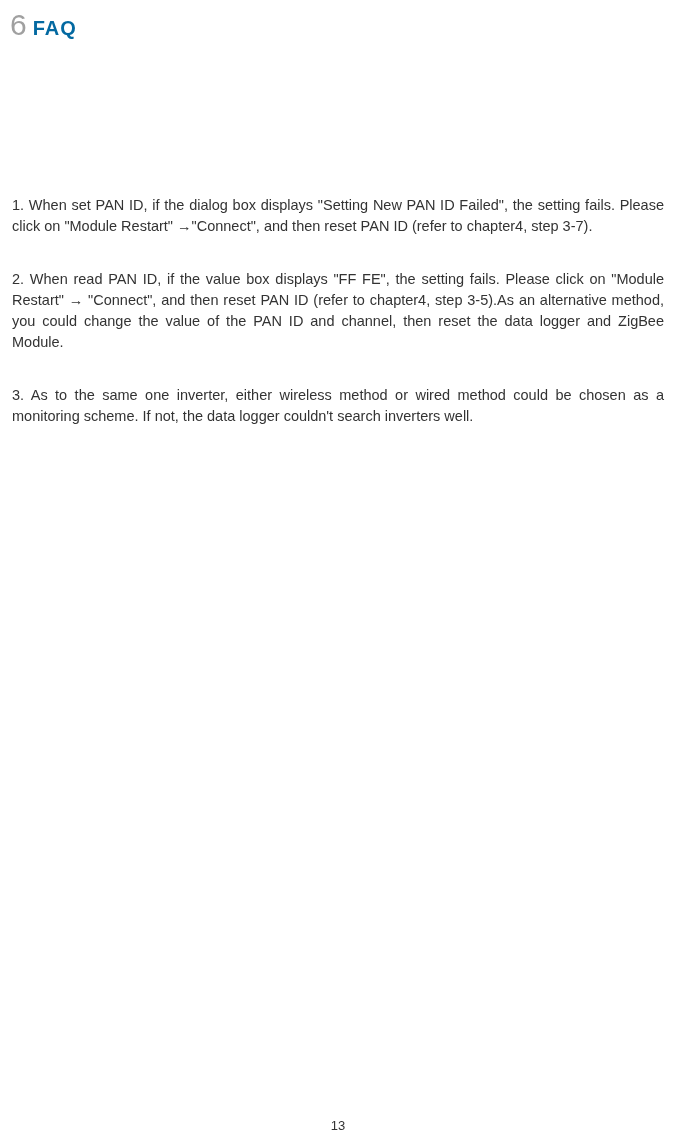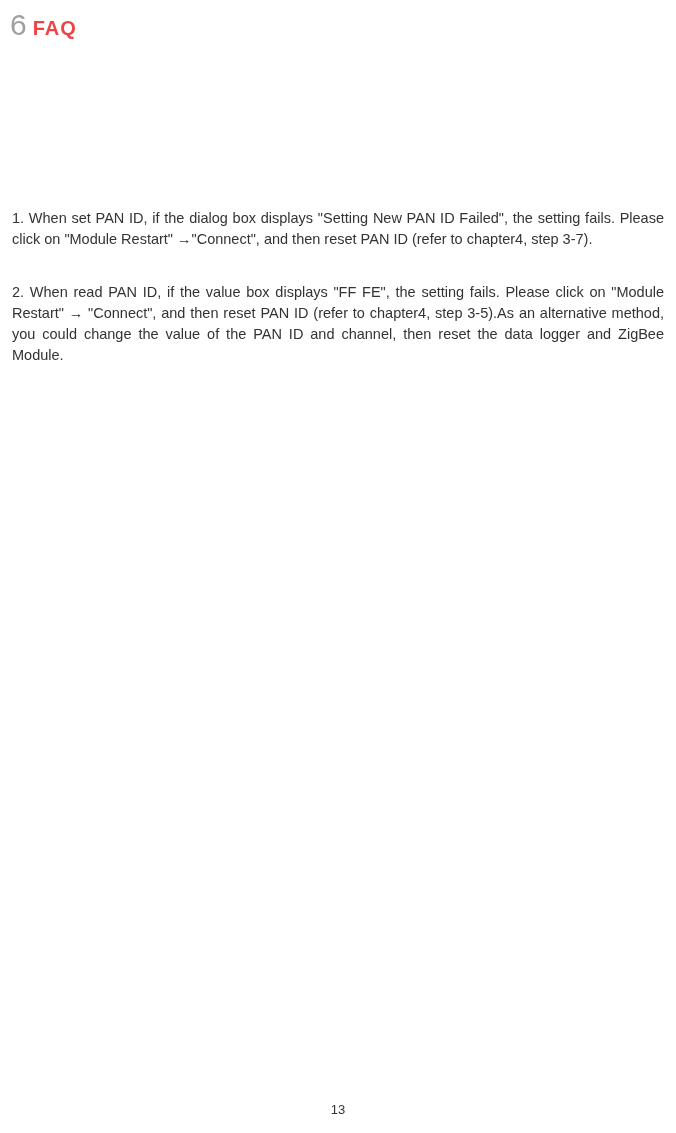--- a/index.html
+++ b/index.html
@@ -25,51 +25,52 @@
     .chapter-number {
       font-size: 30px;
       font-weight: 300;
       color: #a0a0a0;
       margin-right: 6px;
     }
     .chapter-title {
       font-size: 20px;
       font-weight: 700;
       letter-spacing: 1px;
-      color: #ef4444;
+      color: #0369a1;
     }
     .content {
       position: absolute;
-      top: 208px;
+      top: 195px;
       left: 12px;
       right: 12px;
     }
     .paragraph {
       font-size: 14.5px;
       line-height: 1.45;
       color: #333333;
       margin-bottom: 32px;
       text-align: justify;
       text-justify: inter-word;
     }
     .page-number {
       position: absolute;
-      bottom: 16px;
+      bottom: 0;
       left: 50%;
       transform: translateX(-50%);
       font-size: 13px;
       color: #333333;
     }
   </style>
 </head>
 <body>
 
 <div class="header">
   <span class="chapter-number">6</span>
   <span class="chapter-title">FAQ</span>
 </div>
 
 <div class="content">
   <p class="paragraph">1. When set PAN ID, if the dialog box displays "Setting New PAN ID Failed", the setting fails. Please click on "Module Restart" →"Connect", and then reset PAN ID (refer to chapter4, step 3-7).</p>
   <p class="paragraph">2. When read PAN ID, if the value box displays "FF FE", the setting fails. Please click on "Module Restart" → "Connect", and then reset PAN ID (refer to chapter4, step 3-5).As an alternative method, you could change the value of the PAN ID and channel, then reset the data logger and ZigBee Module.</p>
+  <p class="paragraph">3. As to the same one inverter, either wireless method or wired method could be chosen as a monitoring scheme. If not, the data logger couldn't search inverters well.</p>
 </div>
 
 <div class="page-number">13</div>
 
 </body></html>

